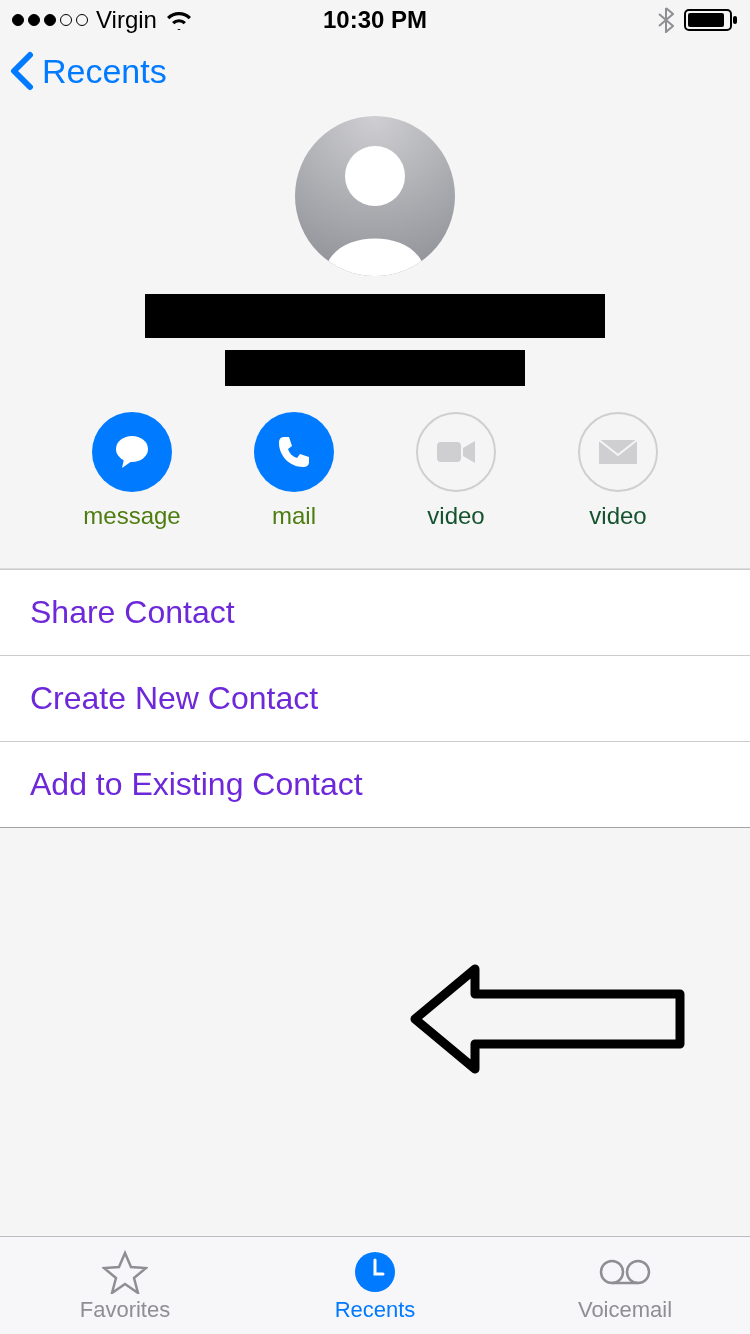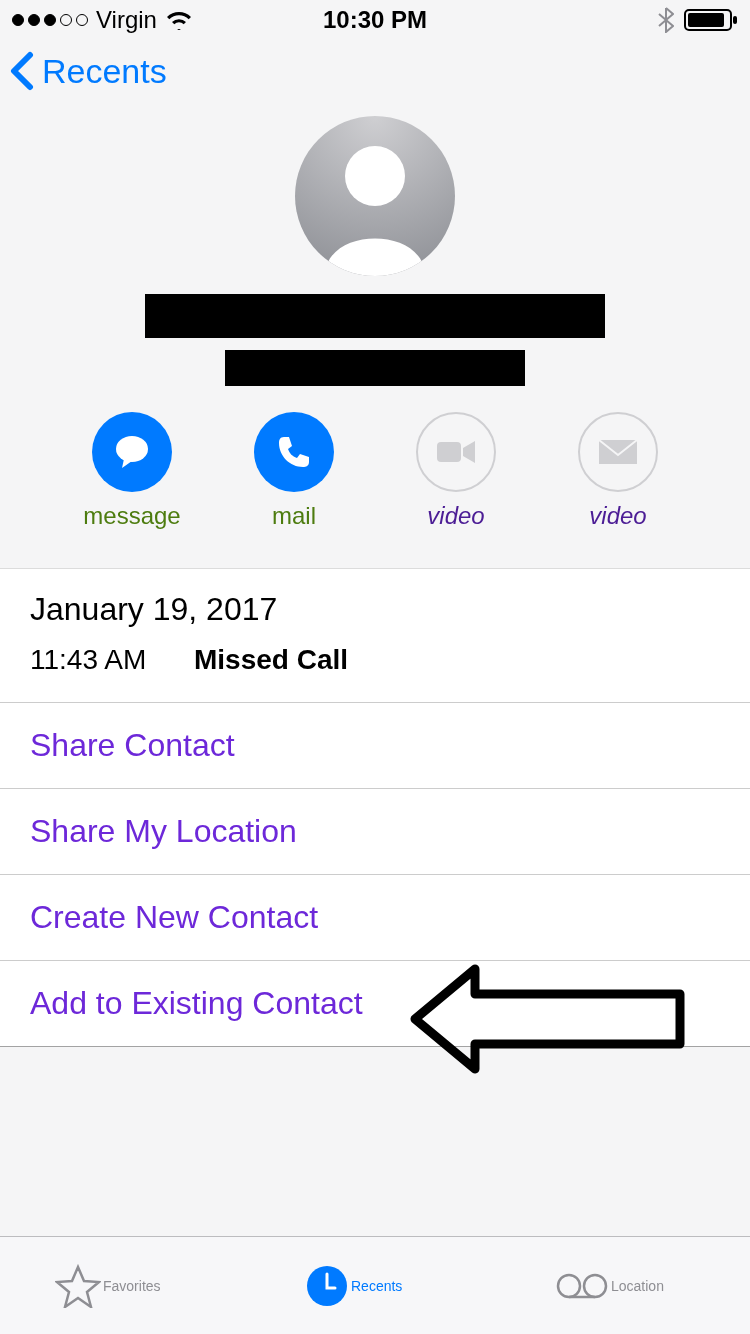--- a/index.html
+++ b/index.html
@@ -25,36 +25,36 @@
   .redact { background:#000; }
   .redact.big { width:460px; height:44px; margin-top:18px; }
   .redact.small { width:300px; height:36px; margin-top:12px; }
 
   .action-row { display:flex; justify-content:center; gap:72px; margin-top:26px; }
   .action { display:flex; flex-direction:column; align-items:center; gap:10px; width:90px; }
   .action-btn { width:80px; height:80px; border-radius:50%; display:flex; align-items:center; justify-content:center; }
   .action-btn.active { background:#007aff; }
   .action-btn.inactive { background:transparent; border:2px solid #cfcfd2; }
   .action-label { font-size:24px; color:#4d7c0f; }
-  .action.inactive .action-label { color:#4c1d95;font-style:italic; }
+  .action.inactive .action-label { color:#14532d; }
 
   
   .section { background:#fff; margin-top:14px; border-top:1px solid #dcdcdc; }
   .section-header { padding:22px 30px 6px 30px; color:#000; }
   .section-date { font-size:32px; font-weight:400; margin-bottom:16px; }
   .log-row { display:flex; gap:24px; font-size:28px; padding-bottom:20px; }
   .log-time { color:#000; min-width:140px; }
   .log-type { font-weight:700; }
 
   .row { border-top:1px solid #ccc; padding:24px 30px; font-size:32px; color:#6d28d9; }
   .row:last-child { border-bottom:1px solid #a3a3a3; }
 
   
   .tab-bar { margin-top:auto; height:98px; background:#f7f7f9; border-top:1px solid #bcbcbf; display:flex; justify-content:space-around; align-items:center; }
-  .tab { display:flex; flex-direction:row; align-items:center; gap:2px; color:#8e8e93; font-size:14px; width:140px; }
+  .tab { display:flex; flex-direction:column; align-items:center; gap:2px; color:#8e8e93; font-size:22px; width:140px; }
   .tab.active { color:#007aff; }
   .tab-icon { height:46px; display:flex; align-items:center; justify-content:center; }
 
   
   .arrow-annot { position:absolute; left:400px; top:954px; }
 </style>
 </head>
 <body>
 
 <div class="status-bar">
@@ -136,29 +136,21 @@
             <rect x="2" y="3" width="38" height="24" fill="#cfcfd2"></rect>
             <polyline points="2,3 21,18 40,3" fill="none" stroke="#f5f5f6" stroke-width="2"></polyline>
           </svg>
       </div>
       <span class="action-label">video</span>
     </div>
   </div>
 </div>
 
 <div class="section">
-  <div class="section-header">
-    <div class="section-date">January 19, 2017</div>
-    <div class="log-row">
-      <span class="log-time">11:43 AM</span>
-      <span class="log-type">Missed Call</span>
-    </div>
-  </div>
   <div class="row">Share Contact</div>
-  <div class="row">Share My Location</div>
   <div class="row">Create New Contact</div>
   <div class="row">Add to Existing Contact</div>
 </div>
 
 <div class="tab-bar">
   <div class="tab">
     <div class="tab-icon">
         <svg width="46" height="44" viewBox="0 0 46 44">
           <path d="M23 3 L29 17 L44 18 L32 28 L36 43 L23 34 L10 43 L14 28 L2 18 L17 17 Z" fill="none" stroke="#8e8e93" stroke-width="2.5"></path>
         </svg>
@@ -175,19 +167,19 @@
     <span>Recents</span>
   </div>
   <div class="tab">
     <div class="tab-icon">
         <svg width="54" height="28" viewBox="0 0 54 28">
           <circle cx="14" cy="14" r="11" fill="none" stroke="#8e8e93" stroke-width="2.5"></circle>
           <circle cx="40" cy="14" r="11" fill="none" stroke="#8e8e93" stroke-width="2.5"></circle>
           <line x1="14" y1="25" x2="40" y2="25" stroke="#8e8e93" stroke-width="2.5"></line>
         </svg>
       </div>
-    <span>Location</span>
+    <span>Voicemail</span>
   </div>
 </div>
 
 <svg class="arrow-annot" width="300" height="140" viewBox="0 0 300 140">
   <path d="M75 15 L15 65 L75 115 L75 90 L280 90 L280 40 L75 40 Z" fill="none" stroke="#000" stroke-width="9" stroke-linejoin="round"></path>
 </svg>
 
 </body></html>

